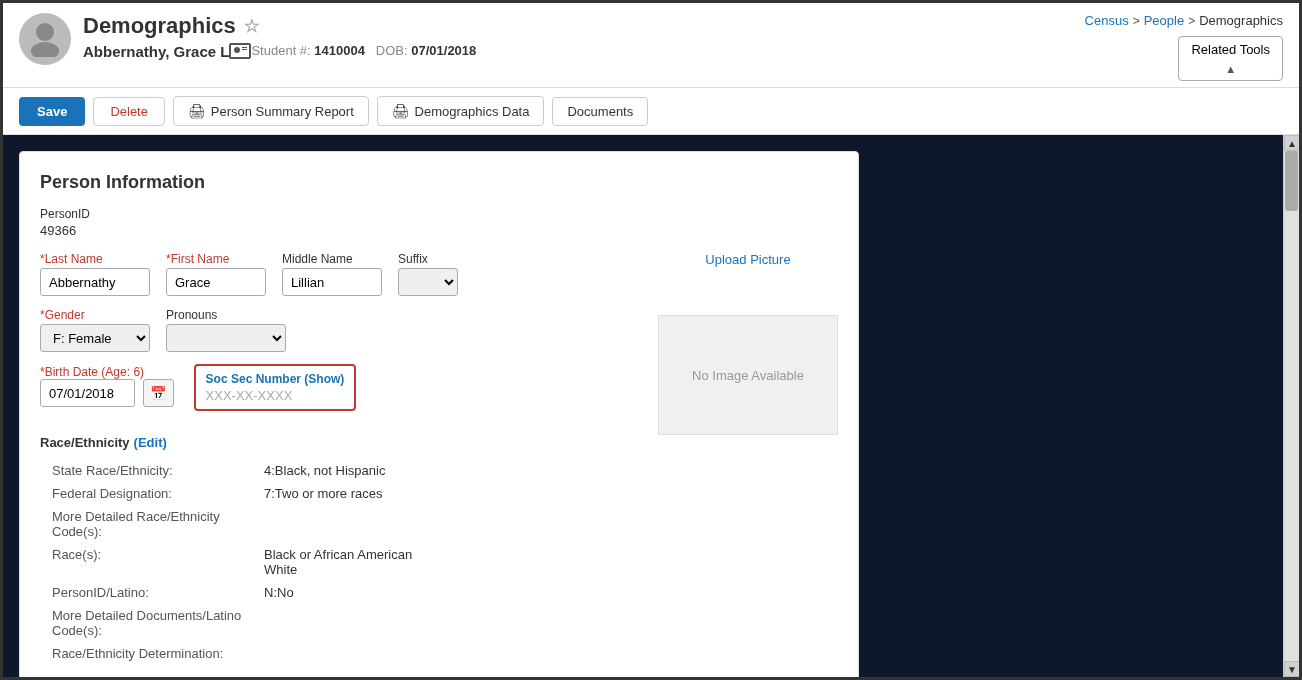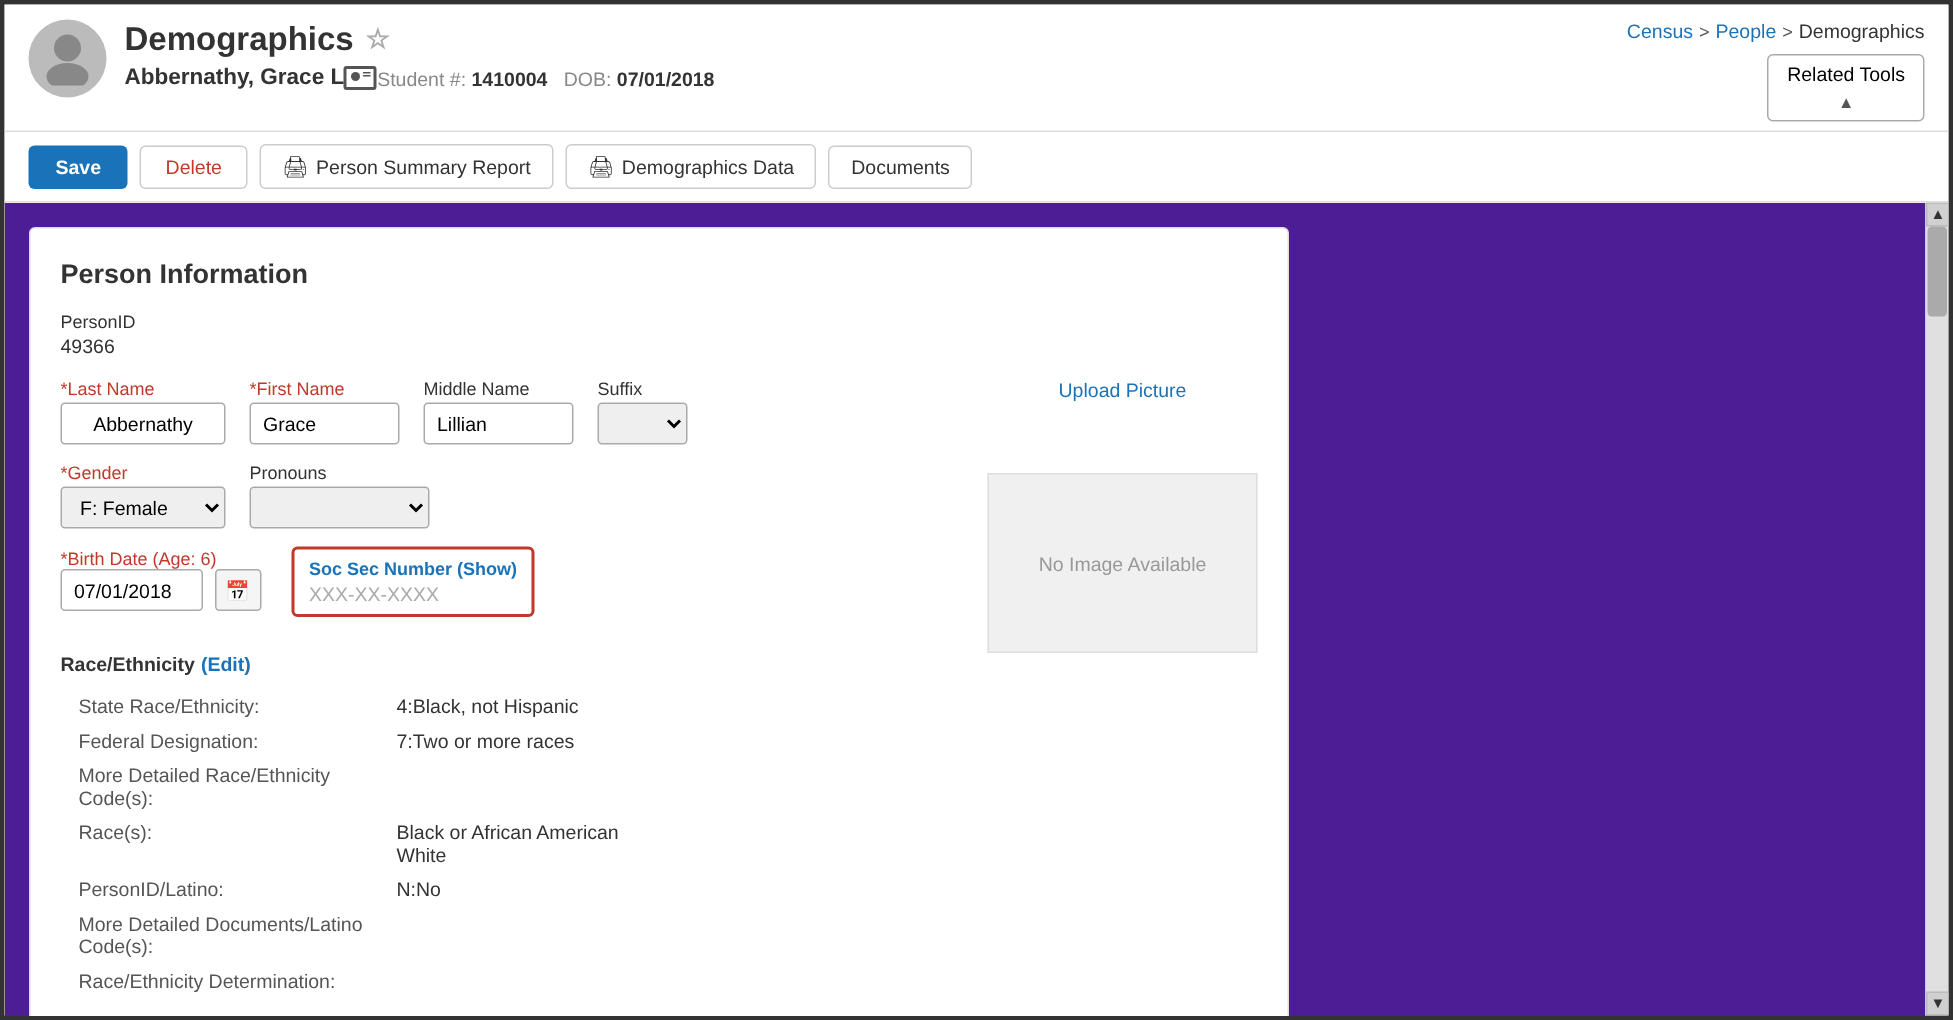--- a/index.html
+++ b/index.html
@@ -7,21 +7,21 @@
 
     .outer-border { border: 3px solid #333; width: 1302px; height: 680px; overflow: hidden; display: flex; flex-direction: column; background: #fff; }
 
     
     .header { background: #fff; padding: 10px 16px 6px 16px; border-bottom: 1px solid #ddd; display: flex; align-items: flex-start; justify-content: space-between; }
     .header-left { display: flex; align-items: flex-start; gap: 12px; }
     .avatar { width: 52px; height: 52px; background: #bbb; border-radius: 50%; display: flex; align-items: center; justify-content: center; flex-shrink: 0; }
     .header-info { display: flex; flex-direction: column; gap: 4px; }
     .header-title { display: flex; align-items: center; gap: 8px; font-size: 22px; font-weight: bold; color: #333; }
     .star-icon { color: #aaa; font-size: 18px; }
-    .header-sub { display: flex; align-items: flex-end; font-size: 14px; }
+    .header-sub { display: flex; align-items: flex-start; font-size: 14px; }
     .student-name { font-weight: bold; color: #333; font-size: 15px; }
     .id-icon { display: inline-block; width: 22px; height: 16px; border: 2px solid #555; border-radius: 2px; position: relative; }
     .id-icon::before { content: ''; position: absolute; top: 2px; left: 3px; width: 6px; height: 6px; background: #555; border-radius: 50%; }
     .id-icon::after { content: ''; position: absolute; top: 2px; left: 11px; width: 5px; height: 1px; background: #555; box-shadow: 0 2px 0 #555; }
     .student-meta { color: #555; font-size: 13px; }
     .student-meta span { color: #888; }
     .student-meta .val { color: #333; font-weight: bold; }
 
     
     .header-right { display: flex; flex-direction: column; align-items: flex-end; gap: 8px; }
@@ -34,21 +34,21 @@
 
     
     .toolbar { background: #fff; padding: 8px 16px; border-bottom: 1px solid #ddd; display: flex; align-items: center; gap: 8px; }
     .btn-save { background: #1a73b8; color: #fff; border: none; padding: 7px 18px; border-radius: 4px; cursor: pointer; font-size: 13px; font-weight: bold; }
     .btn-delete { background: #fff; color: #c0392b; border: 1px solid #ccc; padding: 6px 16px; border-radius: 4px; cursor: pointer; font-size: 13px; }
     .btn-report { background: #fff; color: #333; border: 1px solid #ccc; padding: 6px 14px; border-radius: 4px; cursor: pointer; font-size: 13px; display: flex; align-items: center; gap: 5px; }
     .printer-icon { font-size: 14px; }
 
     
     .main-content { flex: 1; overflow: hidden; display: flex; }
-    .content-area { flex: 1; padding: 16px; overflow-y: auto; background: #4c1d95; }
+    .content-area { flex: 1; padding: 16px; overflow-y: auto; background: #0f172a; }
     .scrollbar { width: 16px; background: #e0e0e0; border-left: 1px solid #ccc; display: flex; flex-direction: column; }
     .scrollbar-track { flex: 1; position: relative; }
     .scrollbar-thumb { position: absolute; top: 0; left: 1px; right: 1px; height: 60px; background: #aaa; border-radius: 3px; }
     .scrollbar-arrow { width: 16px; height: 16px; background: #d0d0d0; display: flex; align-items: center; justify-content: center; font-size: 10px; cursor: pointer; border: 1px solid #bbb; }
 
     
     .person-info-card { background: #fff; border: 1px solid #ddd; border-radius: 4px; padding: 20px 20px 20px 20px; max-width: 840px; }
     .card-title { font-size: 18px; font-weight: bold; color: #333; margin-bottom: 14px; }
     .person-id-row { display: flex; gap: 40px; margin-bottom: 14px; }
     .field-label { color: #333; font-size: 12px; margin-bottom: 2px; }
@@ -161,21 +161,21 @@
             <div class="field-value">49366</div>
           </div>
         </div>
 
         <div style="display:flex; gap:0; justify-content:space-between;">
           <div>
 
             <div class="form-row">
               <div class="form-field">
                 <label class="field-label required">*Last Name</label>
-                <input type="text" style="width: 110px; text-align: center;" value="Abbernathy">
+                <input type="text" style="width: 110px;" value="Abbernathy">
               </div>
               <div class="form-field">
                 <label class="field-label required">*First Name</label>
                 <input type="text" style="width: 100px;" value="Grace">
               </div>
               <div class="form-field">
                 <label class="field-label">Middle Name</label>
                 <input type="text" style="width: 100px;" value="Lillian">
               </div>
               <div class="form-field">

